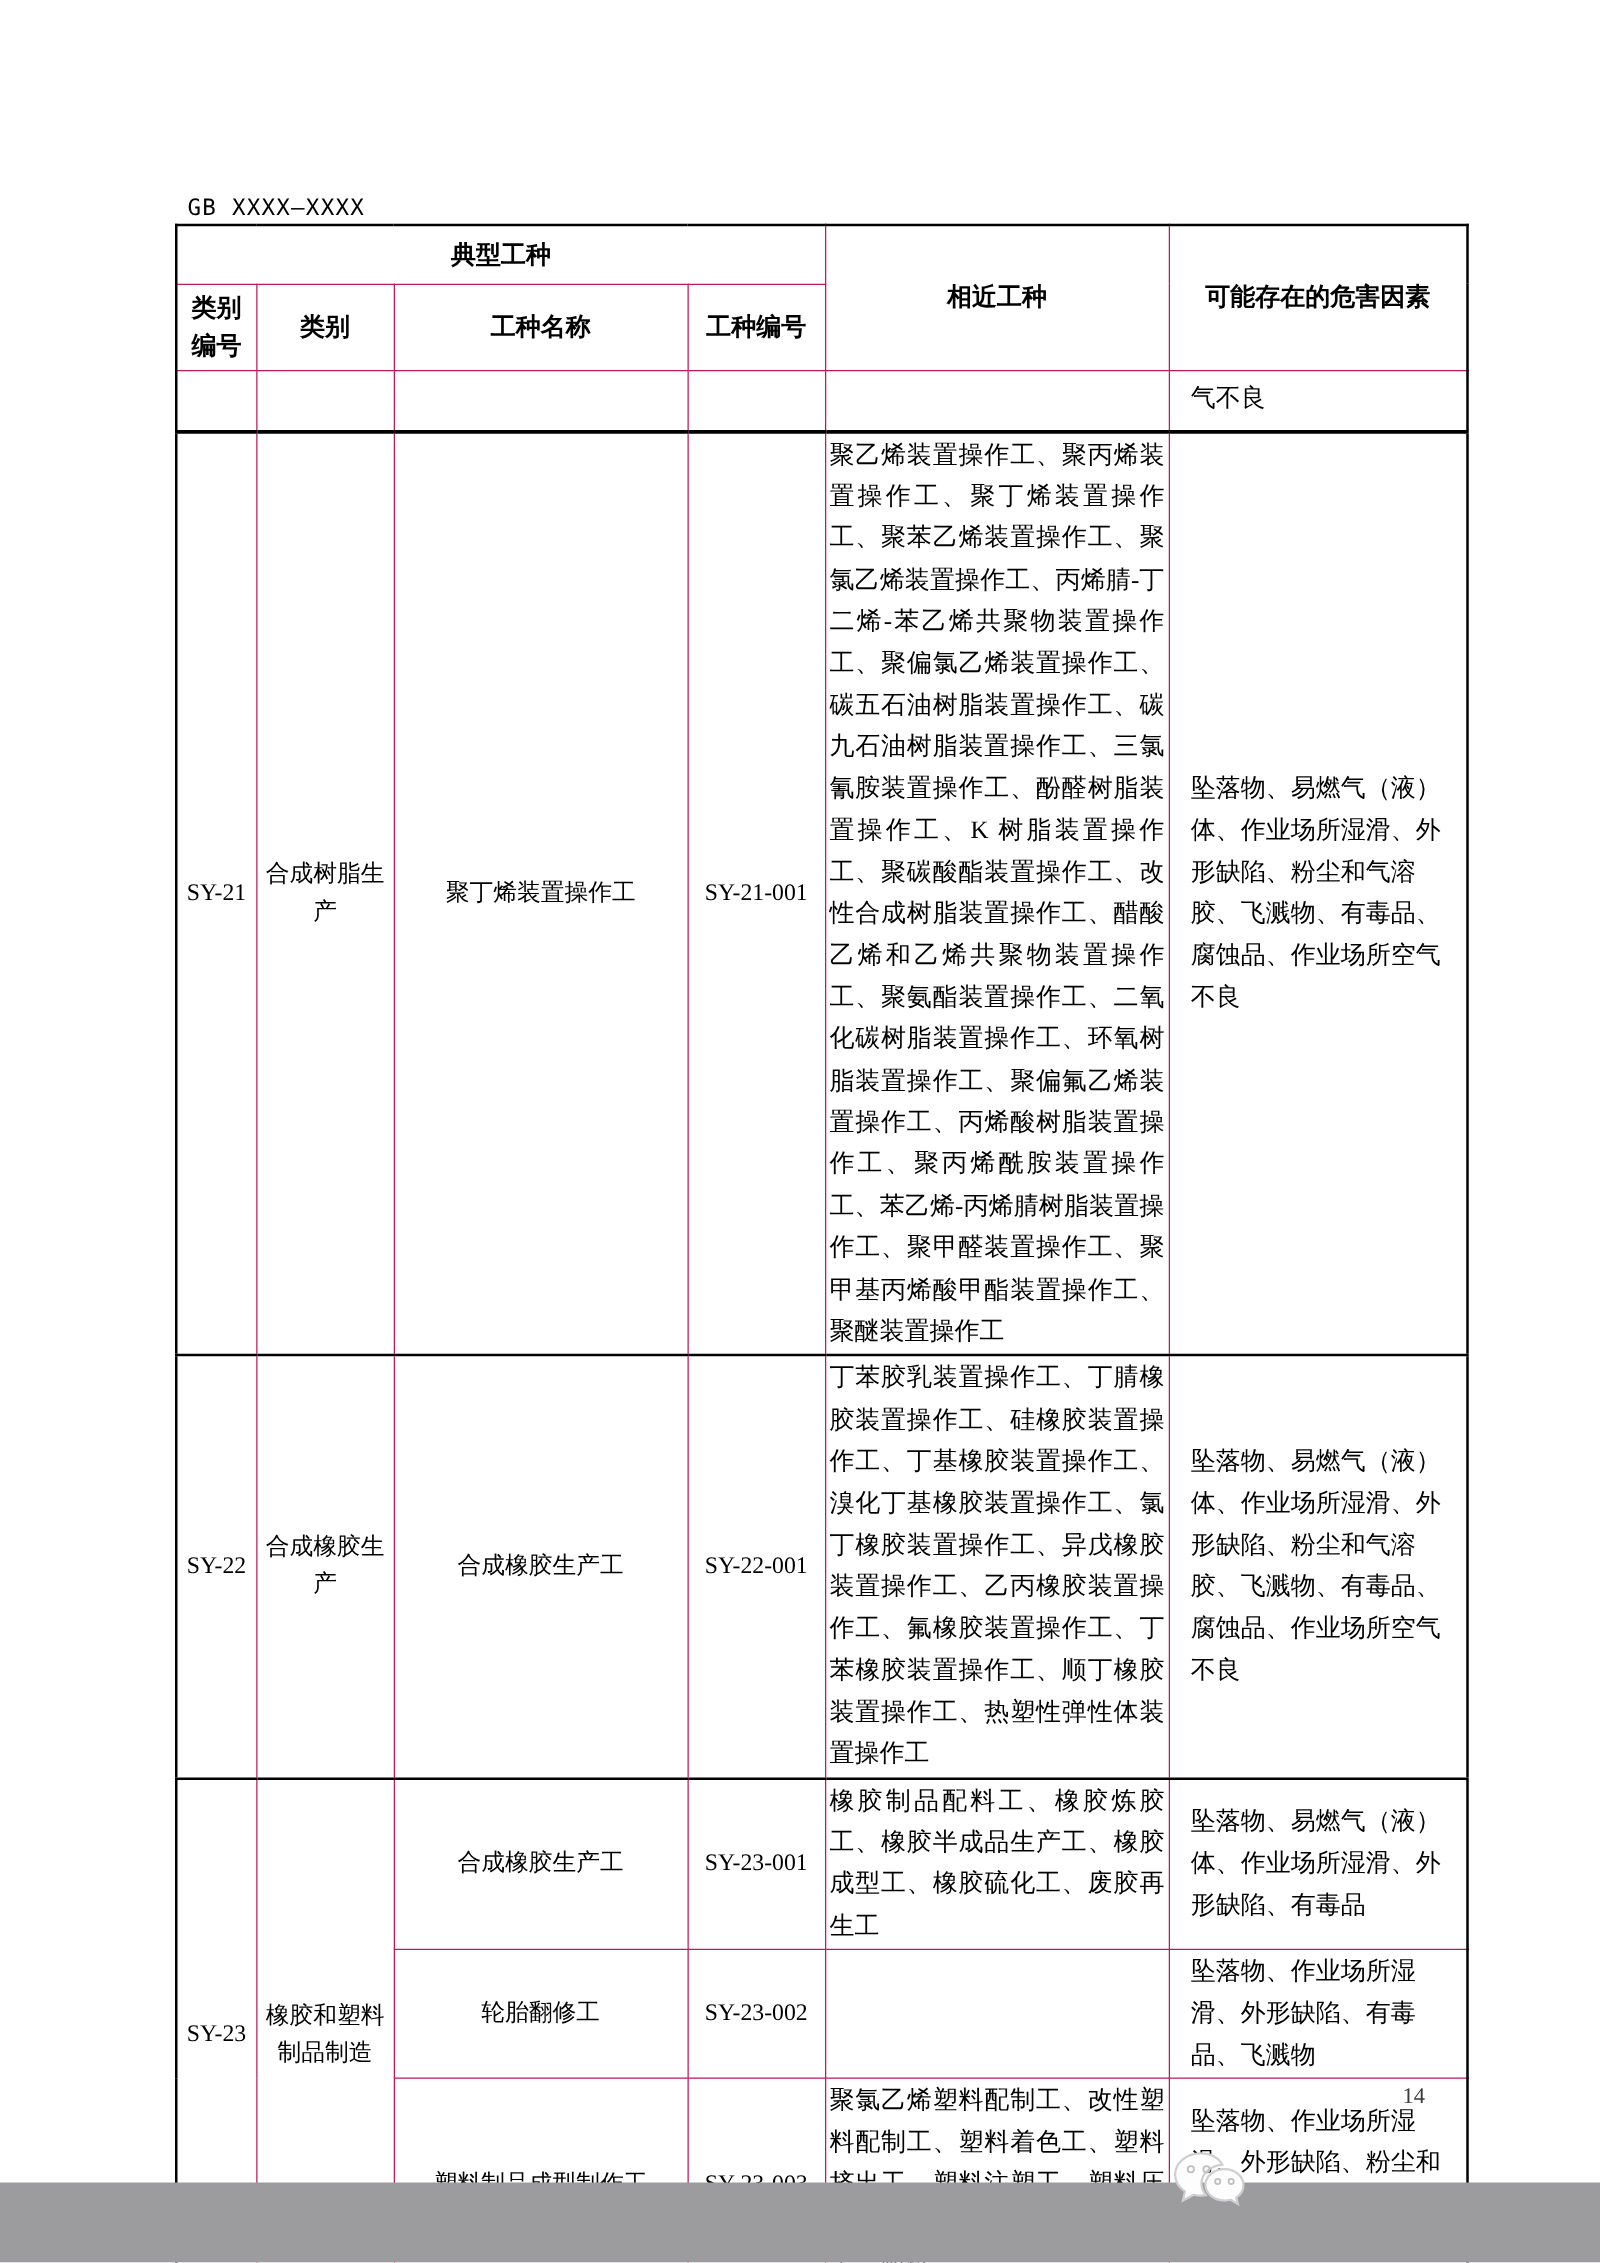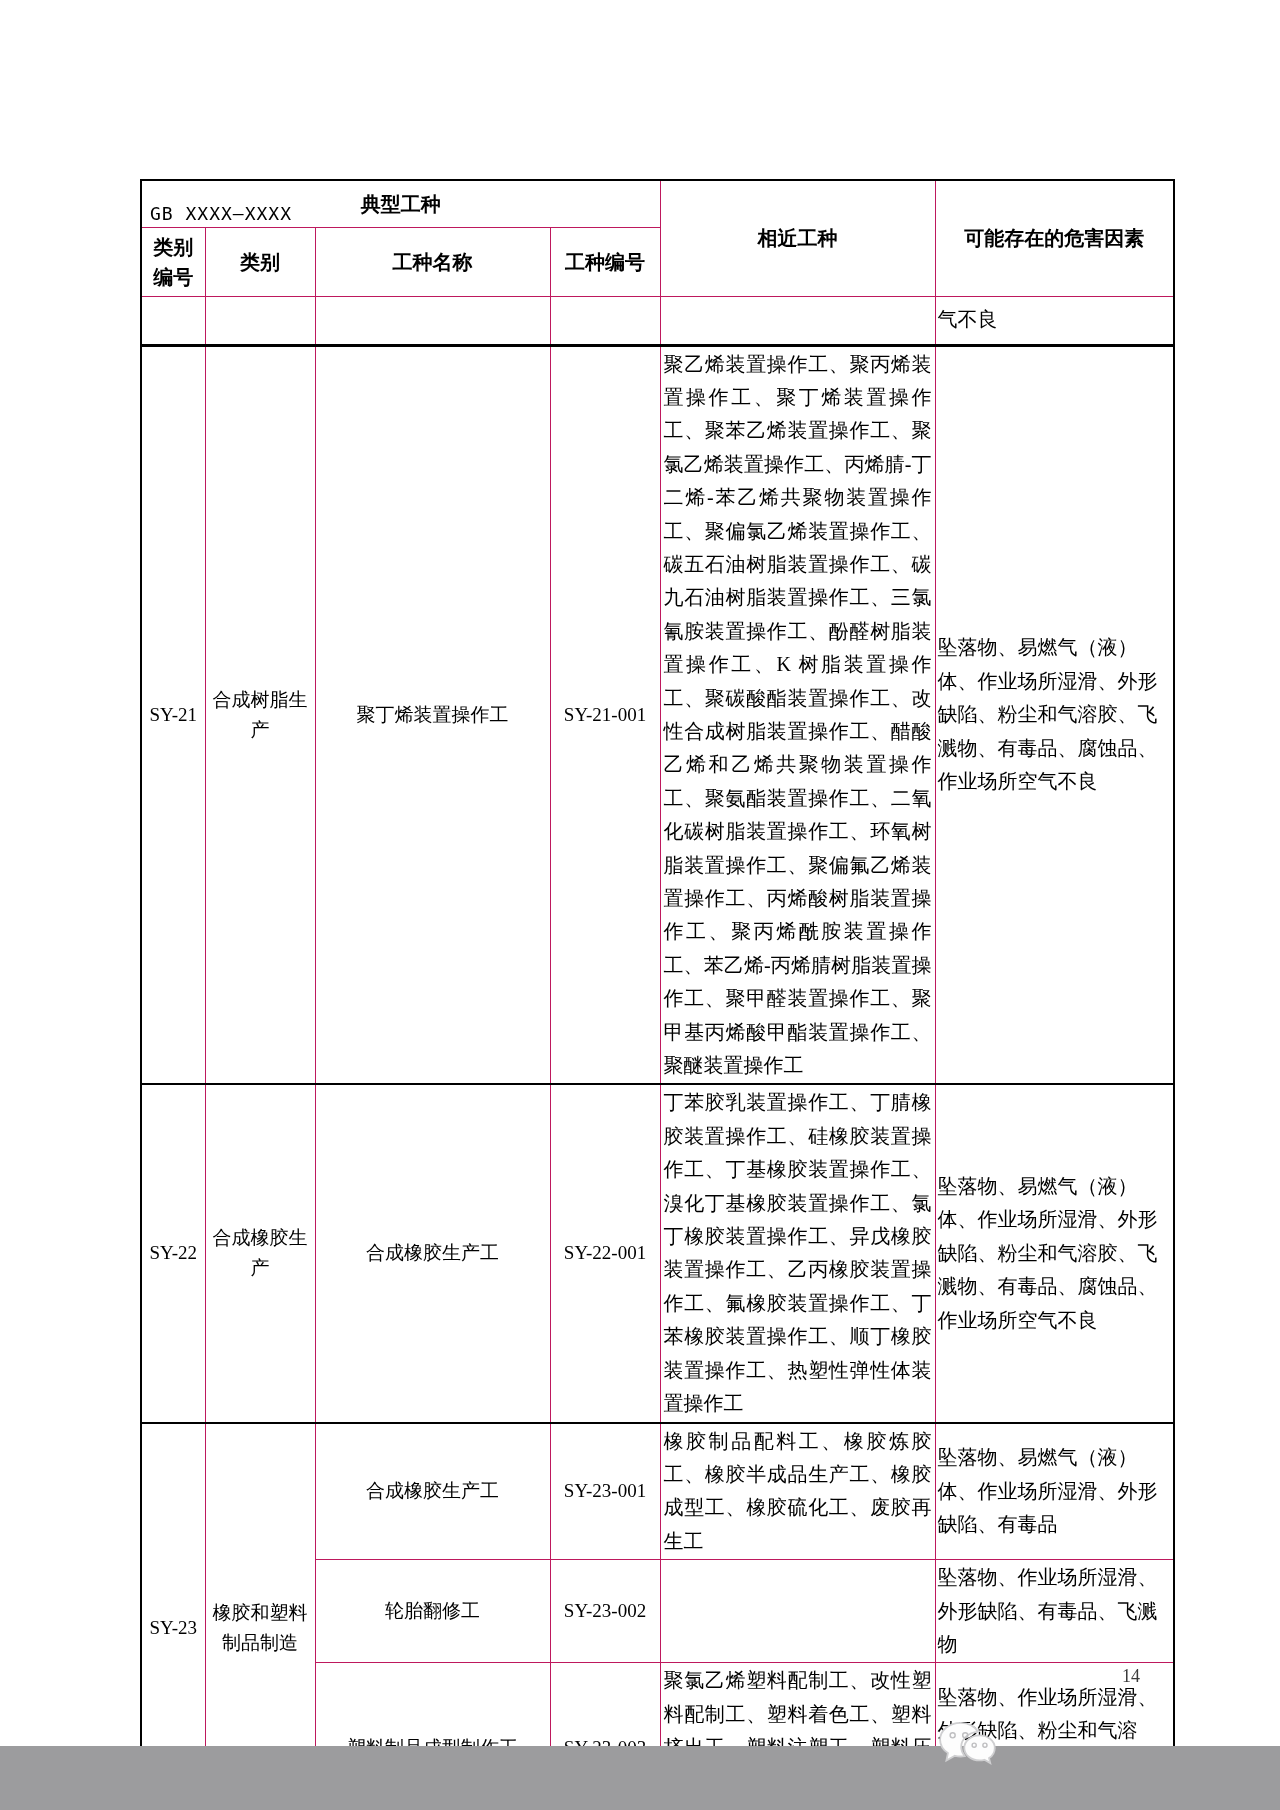--- a/index.html
+++ b/index.html
@@ -4,42 +4,42 @@
 <style>
   html,body{margin:0;padding:0;}
   body{
     width:1280px;height:1810px;position:relative;background:#ffffff;
     font-family:"Liberation Serif","DejaVu Serif",serif;color:#111;
     overflow:hidden;
   }
   .doc-code{
     position:absolute;left:150px;top:156px;
     font-family:"DejaVu Sans Mono","Liberation Mono",monospace;
-    font-size:18px;letter-spacing:1px;color:#000;margin-top:47px;
+    font-size:18px;letter-spacing:1px;color:#000;
   }
   table.main{
     position:absolute;left:140px;top:179px;width:1033px;
     border-collapse:collapse;table-layout:fixed;
     border:2px solid #000;border-bottom:3px solid #000;
   }
   td,th{
     border:1px solid #be185d;padding:0 3px;overflow:hidden;
     font-size:20px;color:#000000;vertical-align:middle;
   }
   th{
     font-family:"Liberation Sans","DejaVu Sans",sans-serif;
     font-weight:bold;text-align:center;line-height:30px;font-size:20px;
   }
   .cell-center{text-align:center;font-size:19px;line-height:30px;}
   .cell-text{
     text-align:justify;text-align-last:left;
     line-height:33.4px;padding:1px 3px;font-size:20px;
   }
   .cell-haz{
-    text-align:left;line-height:33.4px;padding:1px 2px;font-size:20px;
+    text-align:left;line-height:33.4px;padding:1px 17px;font-size:20px;
   }
   tr.r-h1{height:47px;}
   tr.r-h2{height:69px;padding-left:28px;}
   tr.r-carry{height:49px;}
   tr.r-21{height:670px;}
   tr.r-22{height:302px;}
   tr.r-23a{height:99px;}
   tr.r-23b{height:65px;}
   tr.r-23c{height:140px;}
   tr.r-carry td{border-bottom:3px solid #000;}

